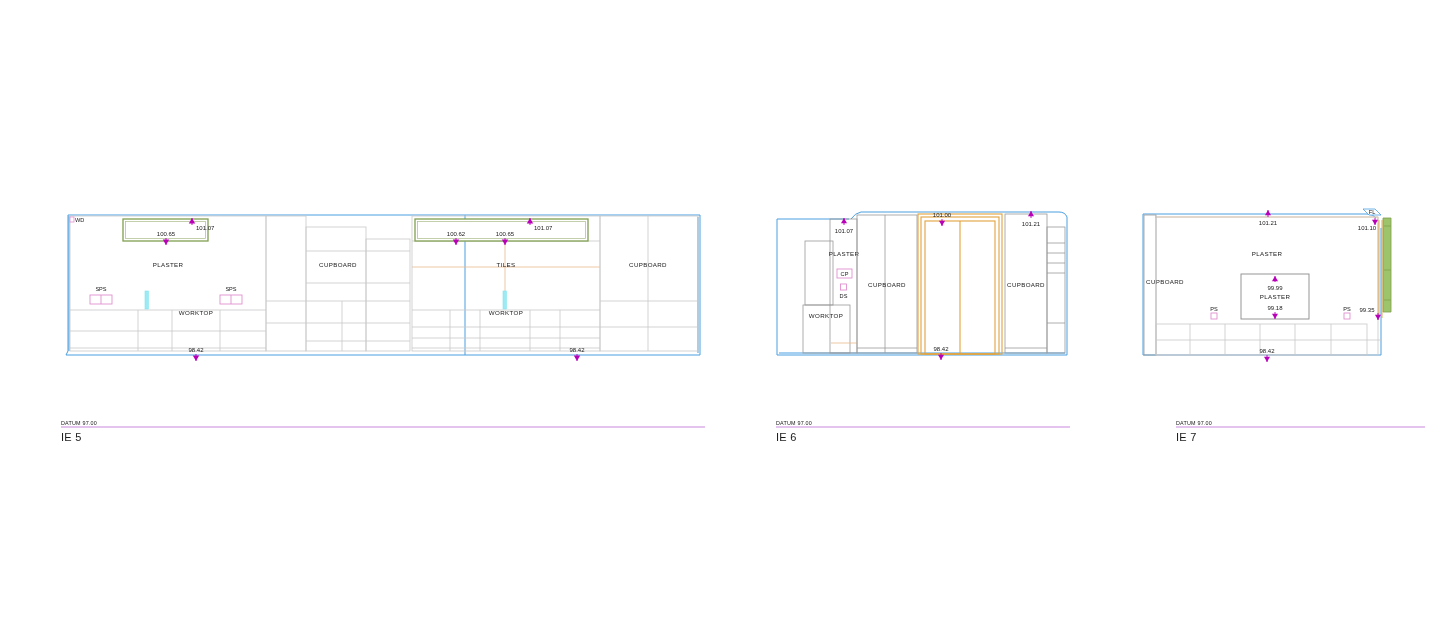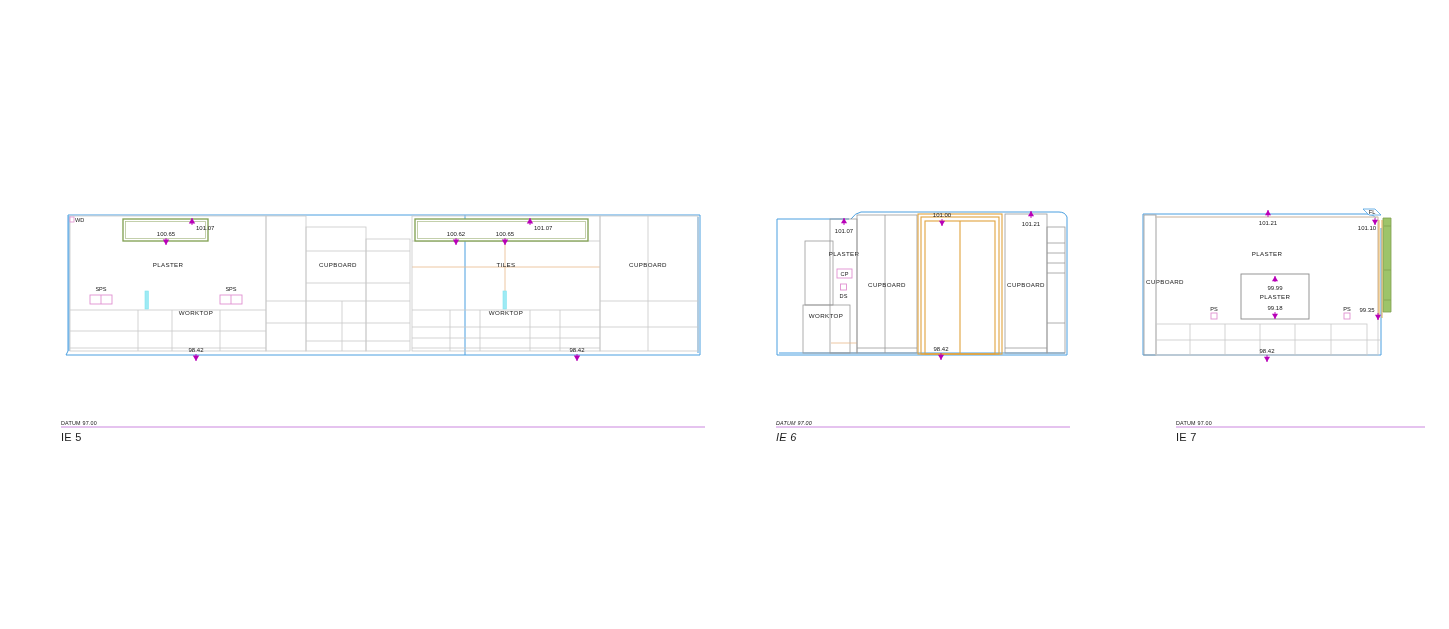--- a/index.html
+++ b/index.html
@@ -231,21 +231,21 @@
         <text class="lvl" x="167" y="12" text-anchor="middle">101.00</text>
       </g>
       <g>
         <path d="M166,155 l3,-5.2 h-6 z" fill="#b800b8"></path>
         <path d="M166,148 v7" stroke="#b800b8" stroke-width="0.9"></path>
         <text class="lvl" x="166" y="146" text-anchor="middle">98.42</text>
       </g>
     </svg>
   </div>
 
-  <div class="elev" style="left:775px;top:415px;font-style:italic;">
+  <div class="elev" style="left:775px;top:415px;">
     <svg width="300" height="40" viewBox="0 0 300 40">
       <text class="datum-cap" x="1" y="10">DATUM 97.00</text>
       <path d="M1,12 L295,12" stroke="#cc88e0" stroke-width="1.2"></path>
       <text class="viewid" x="1" y="26">IE 6</text>
     </svg>
   </div>
 
   <div class="elev" style="left:1135px;top:200px;">
     <svg width="290" height="250" viewBox="0 0 290 250">
 

